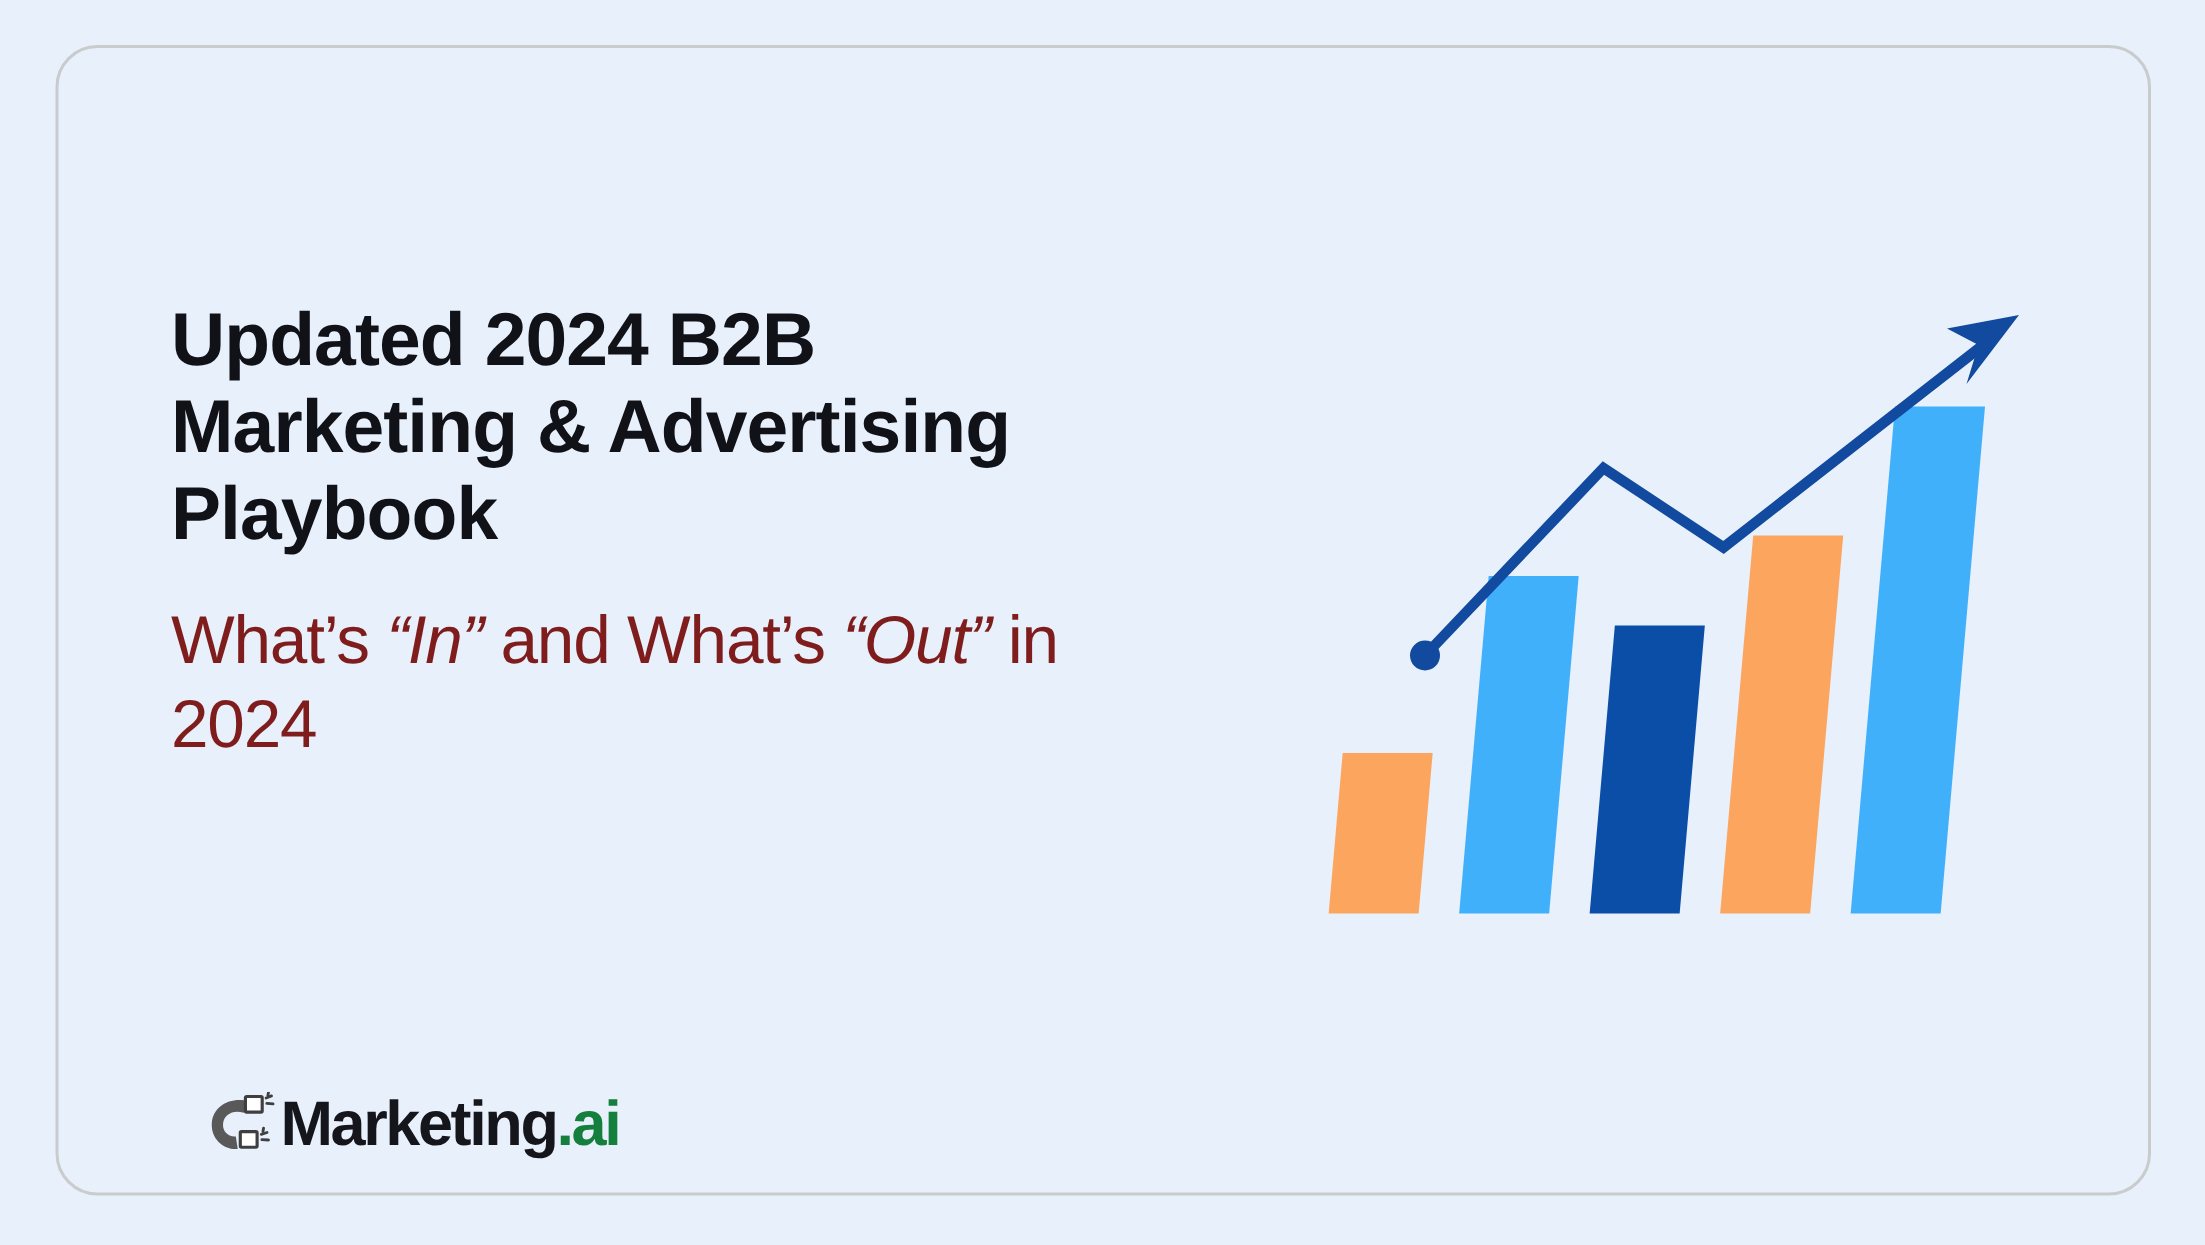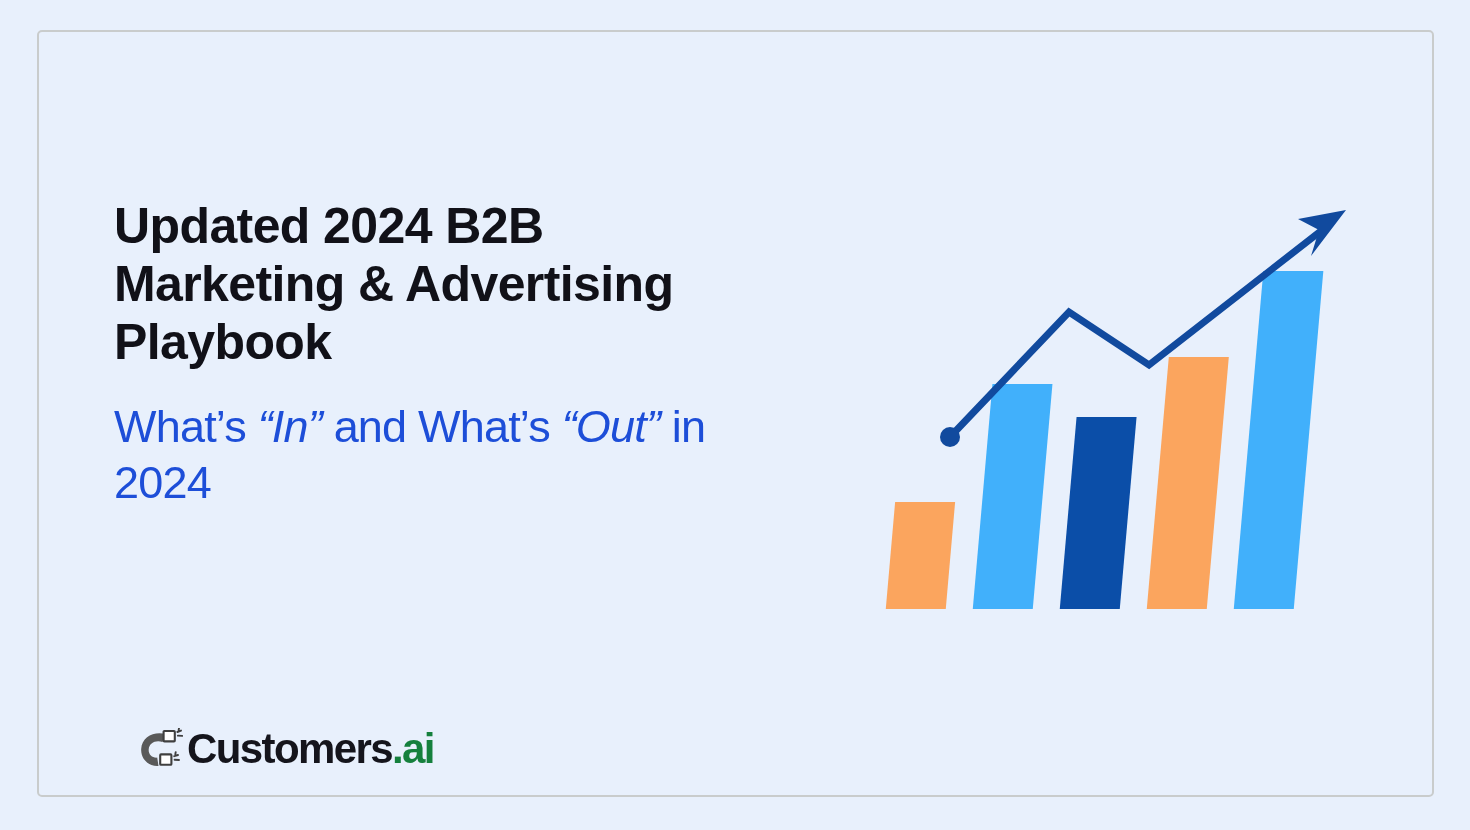--- a/index.html
+++ b/index.html
@@ -19,21 +19,21 @@
   
   #slide-card {
     position: absolute;
     left: 37px;
     top: 30px;
     width: 1397px;
     height: 767px;
     box-sizing: border-box;
     background: #e8f0fc;
     border: 2px solid #c9cccc;
-    border-radius: 5px;
+    border-radius: 28px;
   }
 
   
   #text-column {
     position: absolute;
     left: 75px;
     top: 165px;
     width: 700px;
   }
 
@@ -48,21 +48,21 @@
     white-space: pre-line;
   }
 
   #subtitle {
     margin: 28px 12px 0 0;
     font-family: "Liberation Sans", sans-serif;
     font-size: 45px;
     line-height: 56px;
     font-weight: 400;
     letter-spacing: -0.8px;
-    color: #1d4ed8;
+    color: #7f1d1d;
   }
   #subtitle .em {
     font-style: italic;
   }
 
   
   #logo {
     position: absolute;
     left: 96px;
     top: 692px;
@@ -112,21 +112,21 @@
 
   <div id="logo">
     <svg id="logo-mark" viewBox="0 0 48 42">
       <path d="M32 6.5 C20 2.5 7 8.5 6.2 20.8 C5.5 31.5 14.5 38.8 23.5 38.0
                L22.2 29.6 C17.0 30.0 13.3 26.4 13.7 21.2 C14.2 15.0 20.6 11.6 27.4 13.9 Z" fill="#595959"></path>
       <rect x="28.6" y="3.0" width="11.2" height="10.4" rx="0.8" fill="#ffffff" stroke="#3f3f3f" stroke-width="2.1"></rect>
       <rect x="25.2" y="26.4" width="11.2" height="10.4" rx="0.8" fill="#ffffff" stroke="#3f3f3f" stroke-width="2.1"></rect>
       <path d="M42.4 4.0 l3.6 -1.4 M42.9 7.6 l4.3 0.3 M43.6 2.4 l0.4 -2.2" stroke="#3f3f3f" stroke-width="1.9" fill="none" stroke-linecap="round"></path>
       <path d="M39.2 28.2 l3.8 -1.2 M39.6 31.8 l4.4 0.2 M40.3 26.3 l0.4 -2.2" stroke="#3f3f3f" stroke-width="1.9" fill="none" stroke-linecap="round"></path>
     </svg>
-    <span id="logo-wordmark"><span id="logo-word-main">Customers</span><span id="logo-word-suffix">.ai</span></span>
+    <span id="logo-wordmark"><span id="logo-word-main">Marketing</span><span id="logo-word-suffix">.ai</span></span>
   </div>
 
   <div id="chart-illustration">
     <svg id="chart-svg" viewBox="0 0 520 470">
       <g transform="translate(0,0)">
         <g transform="skewX(-5)">
           <rect x="45" y="330" width="60" height="107" fill="#fba55e"></rect>
           <rect x="132" y="212" width="60" height="225" fill="#41b0fb"></rect>
           <rect x="219" y="245" width="60" height="192" fill="#0b4ea8"></rect>
           <rect x="306" y="185" width="60" height="252" fill="#fba55e"></rect>

